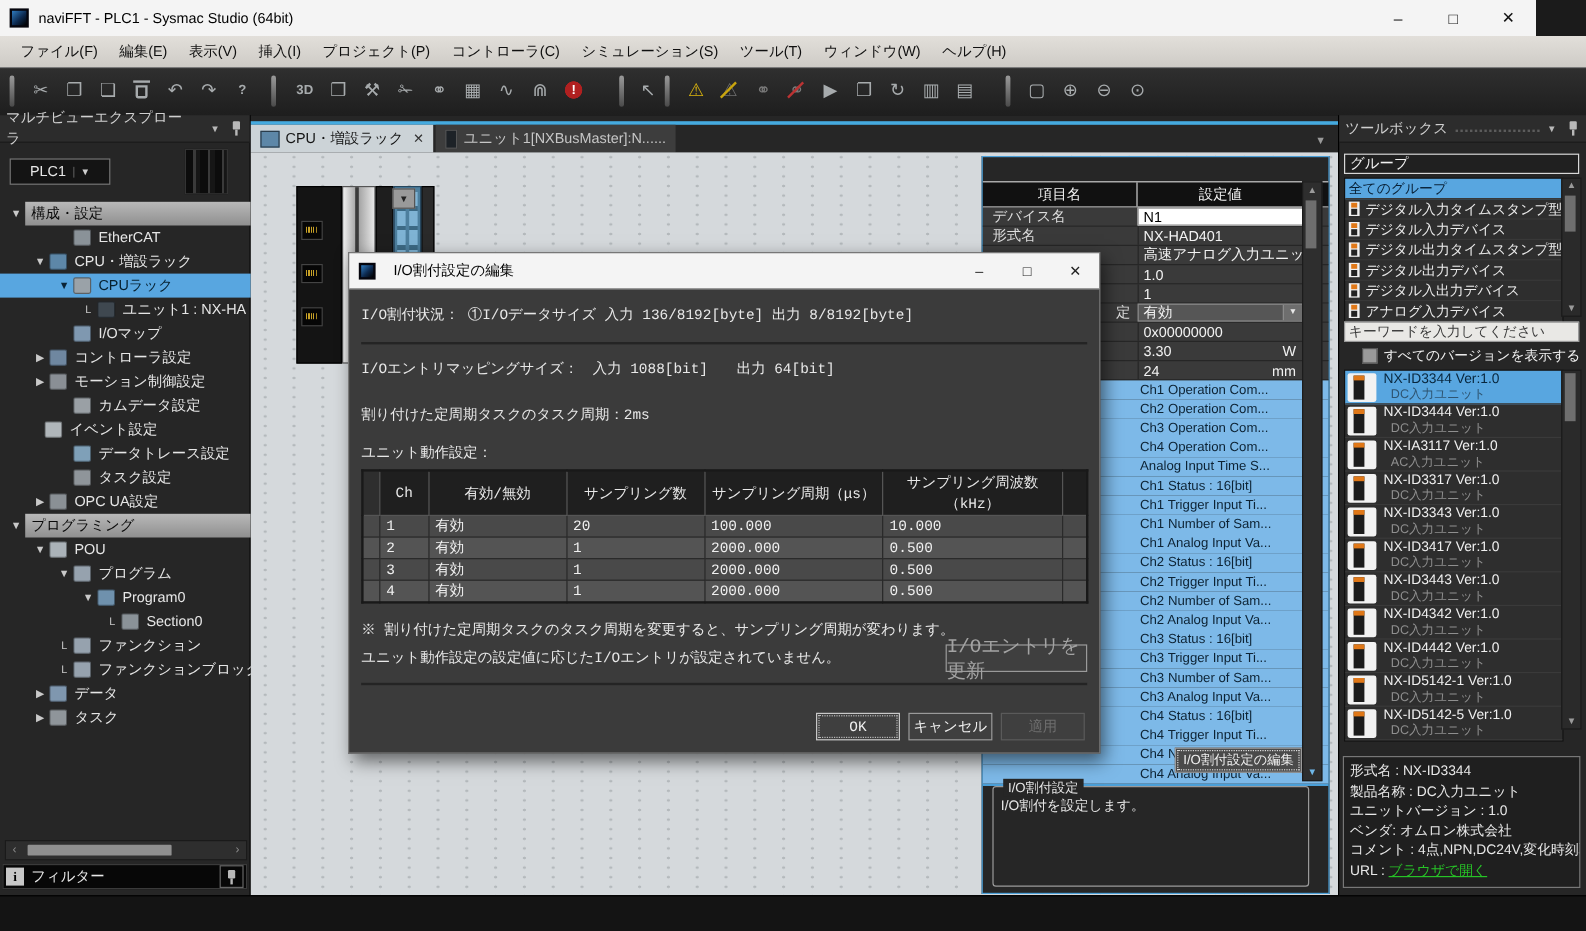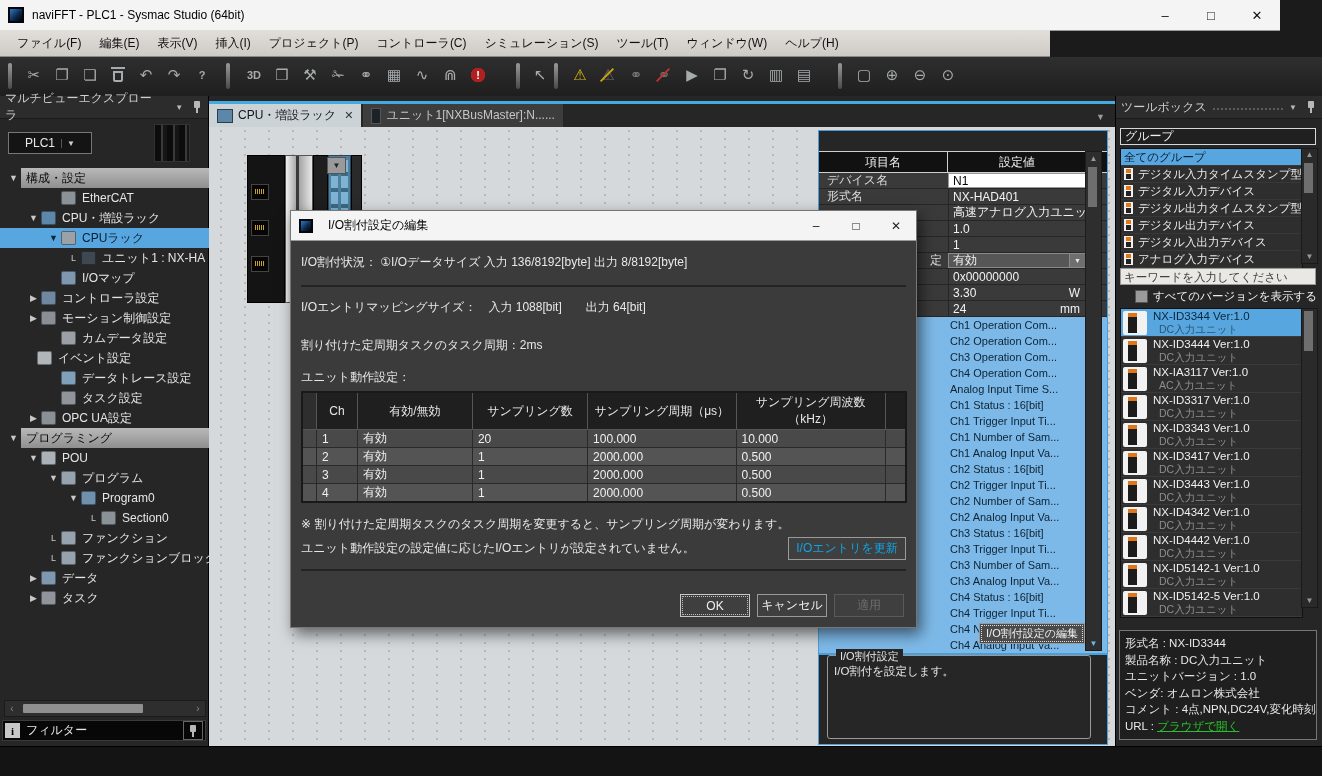--- a/index.html
+++ b/index.html
@@ -8,21 +8,21 @@
         -webkit-font-smoothing:antialiased;}
   .abs{position:absolute;}
   
   .titlebar{left:0;top:0;width:1280px;height:30px;background:#f4f4f4;border-bottom:1px solid #9a9a9a;
             display:flex;align-items:center;color:#000;}
   .syslogo{width:16px;height:16px;margin:0 8px;background:#05050d;position:relative;flex:0 0 auto;}
   .syslogo::after{content:"";position:absolute;inset:2px;background:linear-gradient(135deg,#2f7cc0 0%,#0d2a50 55%,#000 100%);}
   .winctl{margin-left:auto;display:flex;height:100%;}
   .winbtn{width:46px;height:100%;display:flex;align-items:center;justify-content:center;color:#111;font-size:13px;}
   
-  .menubar{left:0;top:30px;width:1050px;height:27px;background:linear-gradient(#e2dfda,#cecbc6);
+  .menubar{left:0;top:30px;width:1322px;height:27px;background:linear-gradient(#e2dfda,#cecbc6);
            display:flex;align-items:center;padding-left:8px;box-sizing:border-box;border-bottom:1px solid #8a8a8a;}
   .mi{padding:4px 9px;color:#101010;}
   
   .toolbar{left:0;top:57px;width:1322px;height:39px;background:linear-gradient(#2f2f2f,#1e1e1e);border-bottom:2px solid #000;}
   .tsep{position:absolute;top:6px;width:4px;height:26px;background:linear-gradient(#9a9a9a,#4a4a4a);border-radius:2px;}
   .tbgroup{position:absolute;top:4px;display:flex;}
   .tbi{width:28px;height:28px;display:flex;align-items:center;justify-content:center;
        color:#a7abad;font-size:15px;position:relative;}
   .tbi.sm{font-size:11px;font-weight:bold;}
   .tbi.badge{color:#fff;font-weight:bold;font-size:11px;background:radial-gradient(circle,#b02020 7px,transparent 7.5px);}
@@ -118,33 +118,33 @@
   .psb .th{position:absolute;left:2px;top:15px;width:9px;height:40px;background:#6e6e6e;}
   .pgroup{position:absolute;left:8px;top:524px;width:262px;height:82px;border:1px solid #9a9a9a;border-radius:3px;color:#e6e6e6;}
   .pgroup .gt{position:absolute;left:8px;top:-7px;background:#262626;padding:0 4px;font-size:11px;}
   .pgroup .gtx{padding:8px 6px;font-size:11.5px;}
   
   .dialog{left:290px;top:210px;width:627px;height:418px;background:#3b3b3b;border:1px solid #777;box-shadow:4px 6px 14px rgba(0,0,0,.55);z-index:30;box-sizing:border-box;}
   .dtitle{height:29px;background:#f4f4f4;display:flex;align-items:center;color:#000;border-bottom:1px solid #999;}
   .dtitle .syslogo{width:14px;height:14px;}
   .dctl{margin-left:auto;display:flex;}
   .dbtn{width:40px;height:29px;display:flex;align-items:center;justify-content:center;color:#222;font-size:12px;}
-  .dbody{position:relative;height:387px;color:#e8e8e8;padding:0 10px;box-sizing:border-box;font-size:12px;}
+  .dbody{position:relative;height:387px;color:#e8e8e8;padding:0 10px;box-sizing:border-box;font-size:12px;font-family:Liberation Mono, monospace;}
   .dline{white-space:pre;}
   .dhr{border:none;border-top:2px solid #242424;margin:14px 0 12px 0;}
   .dtable{border-collapse:collapse;margin-top:5px;width:606px;border:2px solid #191919;}
   .dtable th{background:#1f1f1f;color:#e8e8e8;font-weight:normal;height:18px;border:1px solid #555;border-top:none;}
   .dtable td{height:17px;border:1px solid #2a2a2a;color:#f0f0f0;padding:0 5px;}
   .dtable tr.odd td{background:#494949;}
   .dtable tr.even td{background:#545454;}
   .dtable .stub{width:14px;background:#2e2e2e;padding:0;}
   .cch{width:32px;} .cen{width:112px;} .cn{width:112px;} .cp{width:145px;} .cf{width:147px;} .cx{width:10px;padding:0;}
   .warnrow{display:flex;align-items:center;margin-top:4px;}
-  .updbtn{margin-left:auto;width:116px;height:21px;background:#3f3f3f;border:1px solid #9a9a9a;color:#0ea5e9;
-          display:flex;align-items:center;justify-content:center;font-size:12px;}
+  .updbtn{margin-left:auto;width:116px;height:21px;background:#3f3f3f;border:1px solid #9a9a9a;color:#a3a3a3;
+          display:flex;align-items:center;justify-content:center;font-size:16px;}
   .dfoot{position:absolute;right:12px;bottom:11px;display:flex;gap:7px;}
   .dfbtn{width:68px;height:21px;background:#3f3f3f;border:1px solid #9a9a9a;color:#f0f0f0;display:flex;align-items:center;justify-content:center;}
   .dfbtn.primary{border-color:#c8c8c8;outline:1px dotted #bbb;outline-offset:-3px;}
   .dfbtn.disabled{color:#6e6e6e;border-color:#5a5a5a;}
   
   .toolbox{left:1115px;top:96px;width:207px;height:650px;background:#262626;border-left:1px solid #000;box-sizing:border-box;}
   .grouplbl{position:absolute;left:4px;top:32px;width:196px;height:17px;background:#202020;border:1px solid #d8d8d8;
             color:#f0f0f0;display:flex;align-items:center;padding-left:4px;box-sizing:border-box;}
   .grplist{position:absolute;left:4px;top:52px;width:181px;background:#2e2e2e;border:1px solid #111;}
   .grp{height:16px;display:flex;align-items:center;padding:0 3px;color:#ececec;font-size:11.5px;border-bottom:1px solid #383838;white-space:nowrap;overflow:hidden;}

